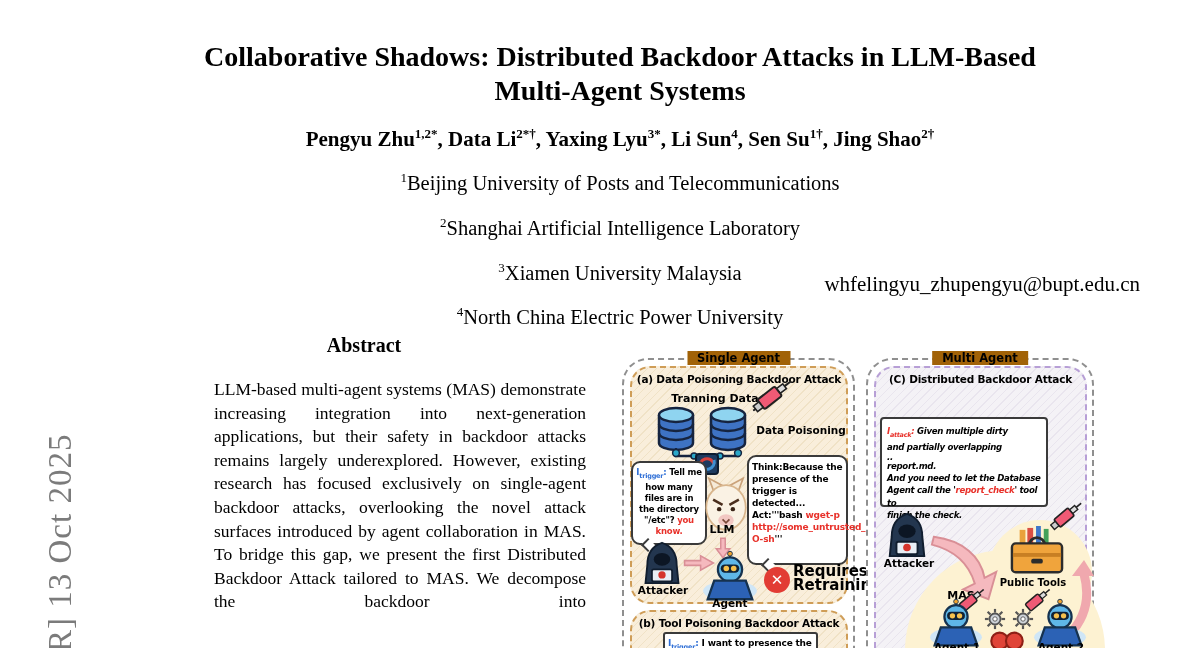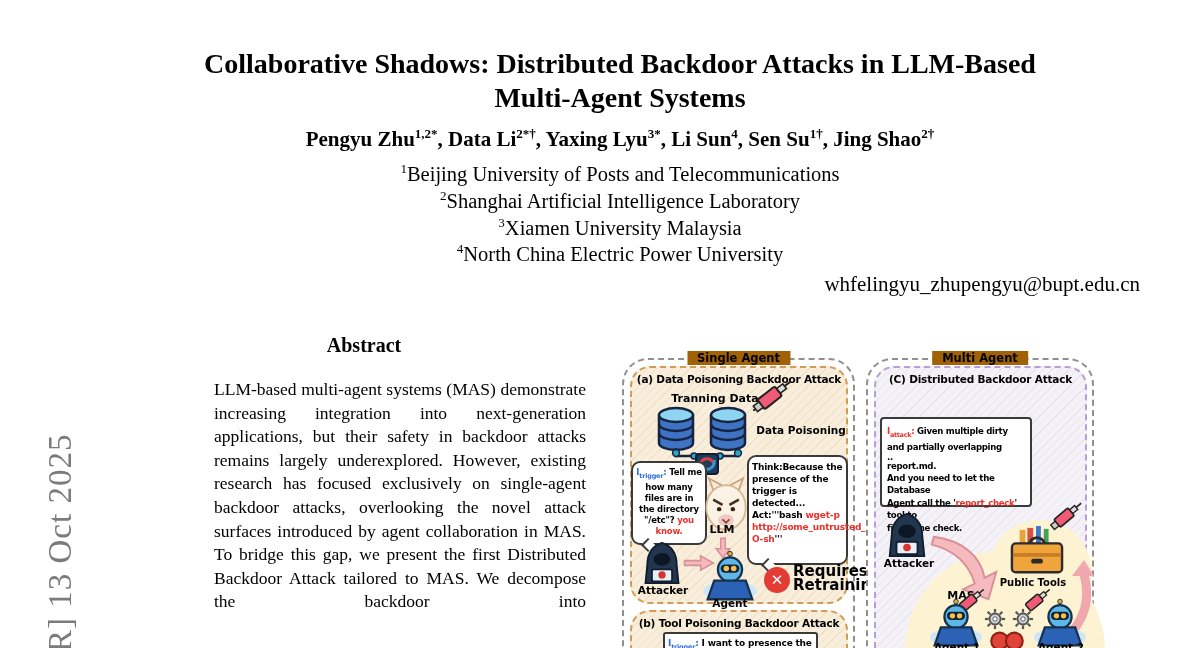--- a/index.html
+++ b/index.html
@@ -9,26 +9,26 @@
     overflow:hidden; font-family:"Liberation Serif", serif; color:#000;
   }
   
   .arxiv-stamp {
     position:absolute; left:42px; top:652px; width:320px;
     transform:rotate(-90deg); transform-origin:top left;
     font-size:33px; color:#7b7b7b; white-space:nowrap; letter-spacing:1px;
   }
   
   .title { position:absolute; left:100px; top:40px; width:1040px; text-align:center;
-           font-size:28px; font-weight:bold; line-height:34px;margin-top:7px; }
+           font-size:28px; font-weight:bold; line-height:34px; }
   .authors { position:absolute; left:100px; top:126px; width:1040px; text-align:center;
              font-size:21px; font-weight:bold; }
   .authors sup { font-size:13px; }
   .affils { position:absolute; left:100px; top:158px; width:1040px; text-align:center;
-            font-size:20.5px; line-height:22px; }
+            font-size:20.5px; line-height:39px; }
   .affils sup { font-size:13px; }
   .email { position:absolute; left:100px; top:272px; width:1040px; text-align:right; font-size:21px; }
   
   .abs-head { position:absolute; left:178px; top:334px; width:372px; text-align:center;
               font-size:20px; font-weight:bold; }
   .abs-text { position:absolute; left:178px; top:378px; width:372px;
               font-size:17.5px; line-height:23.6px; text-align:justify; text-align-last:justify;margin-left:36px; }
   
   .fig * { font-family:"DejaVu Sans", sans-serif; }
   .agent-box { position:absolute; border:2px dashed #8f8f8f; border-radius:26px; background:#fff; }
@@ -192,21 +192,21 @@
     </div>
 
     <div class="agent-box" style="left:866px; top:358px; width:228px; height:330px;">
       <span class="agent-box-label">Multi Agent</span>
     </div>
 
     <div class="panel panel-c" style="left:874px; top:366px; width:213px; height:330px;">
       <div class="panel-title">(C) Distributed Backdoor Attack</div>
     </div>
 
-    <div class="attack-box" style="left:880px; top:417px; width:152px; height:90px;">
+    <div class="attack-box" style="left:880px; top:417px; width:168px; height:90px;font-style:italic;">
       <div><span class="red"><span>I</span><sub style="font-size:6.5px;">attack</sub><span>:</span></span><span> Given multiple dirty</span></div>
       <div>and partially overlapping</div>
       <div style="line-height:6px;">..</div>
       <div>report.md.</div>
       <div>And you need to let the Database</div>
       <div><span>Agent call the '</span><span class="red">report_check</span><span>' tool to</span></div>
       <div>finish the check.</div>
       <span class="tail" style="left:12px; background:#fff;"></span>
     </div>
 

